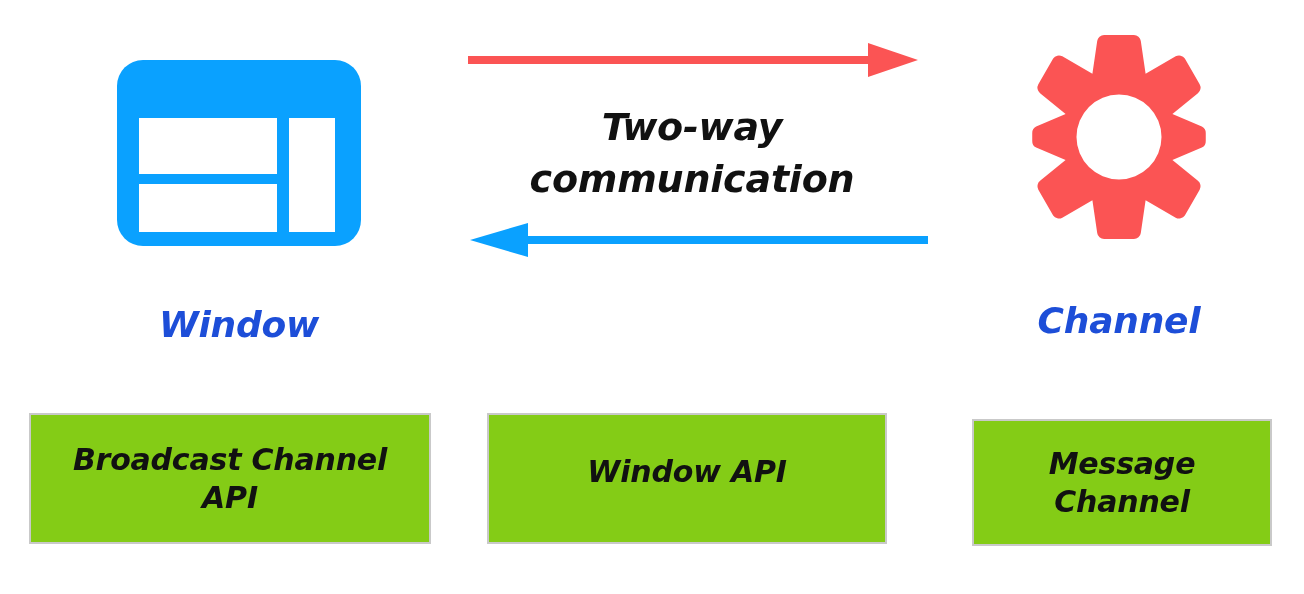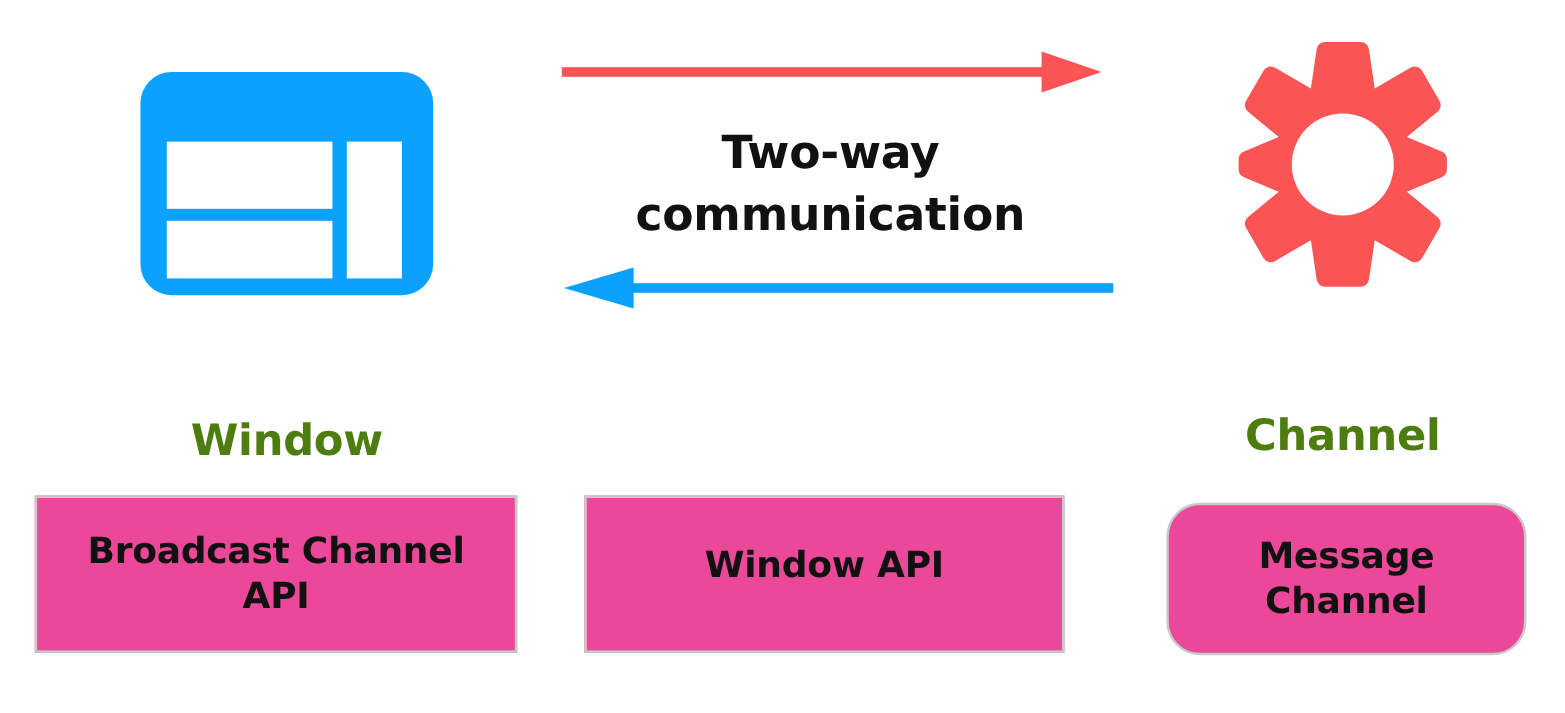--- a/index.html
+++ b/index.html
@@ -14,20 +14,21 @@
     overflow: hidden;
     font-family: "DejaVu Sans", "Liberation Sans", sans-serif;
     color: #000000;
   }
 
   .stage {
     position: absolute;
     left: 0; top: 0;
     width: 1304px;
     height: 594px;
+    font-style: italic;
   }
 
   
   .window-icon {
     position: absolute;
     left: 117px;
     top: 60px;
     width: 244px;
     height: 186px;
     background: #0aa1ff;
@@ -98,58 +99,57 @@
     line-height: 1.38;
     letter-spacing: -0.2px;
     color: #111111;
   }
 
   
   .node-label {
     position: absolute;
     font-size: 36px;
     font-weight: bold;
-    color: #4d7c0f;
+    color: #1d4ed8;
     text-align: center;
     letter-spacing: -0.2px;
-    margin-top: 43px;
   }
   .label-window {
     left: 99px;
     top: 304px;
     width: 280px;
   }
   .label-worker {
     left: 979px;
     top: 300px;
     width: 280px;
   }
 
   
   .api-box {
     position: absolute;
     box-sizing: border-box;
     border: 2px solid #c9c9c9;
-    background: #ec4899;
+    background: #84cc16;
     display: flex;
     align-items: center;
     justify-content: center;
   }
   .api-box .api-label {
     font-size: 30px;
     font-weight: bold;
     line-height: 1.25;
     text-align: center;
     color: #111111;
     white-space: pre-line;
     letter-spacing: -0.2px;
   }
   .api-box-0 { left: 29px;  top: 413px; width: 402px; height: 131px; }
   .api-box-1 { left: 487px; top: 413px; width: 400px; height: 131px; align-items: flex-start; padding-top: 38px; }
-  .api-box-2 { left: 972px; top: 419px; width: 300px; height: 127px; border-radius: 28px; }
+  .api-box-2 { left: 972px; top: 419px; width: 300px; height: 127px; }
 </style>
 </head>
 <body>
 
 <div class="stage">
 
   <div class="window-icon">
     <div class="win-pane-top"></div>
     <div class="win-pane-bottom"></div>
     <div class="win-pane-right"></div>

